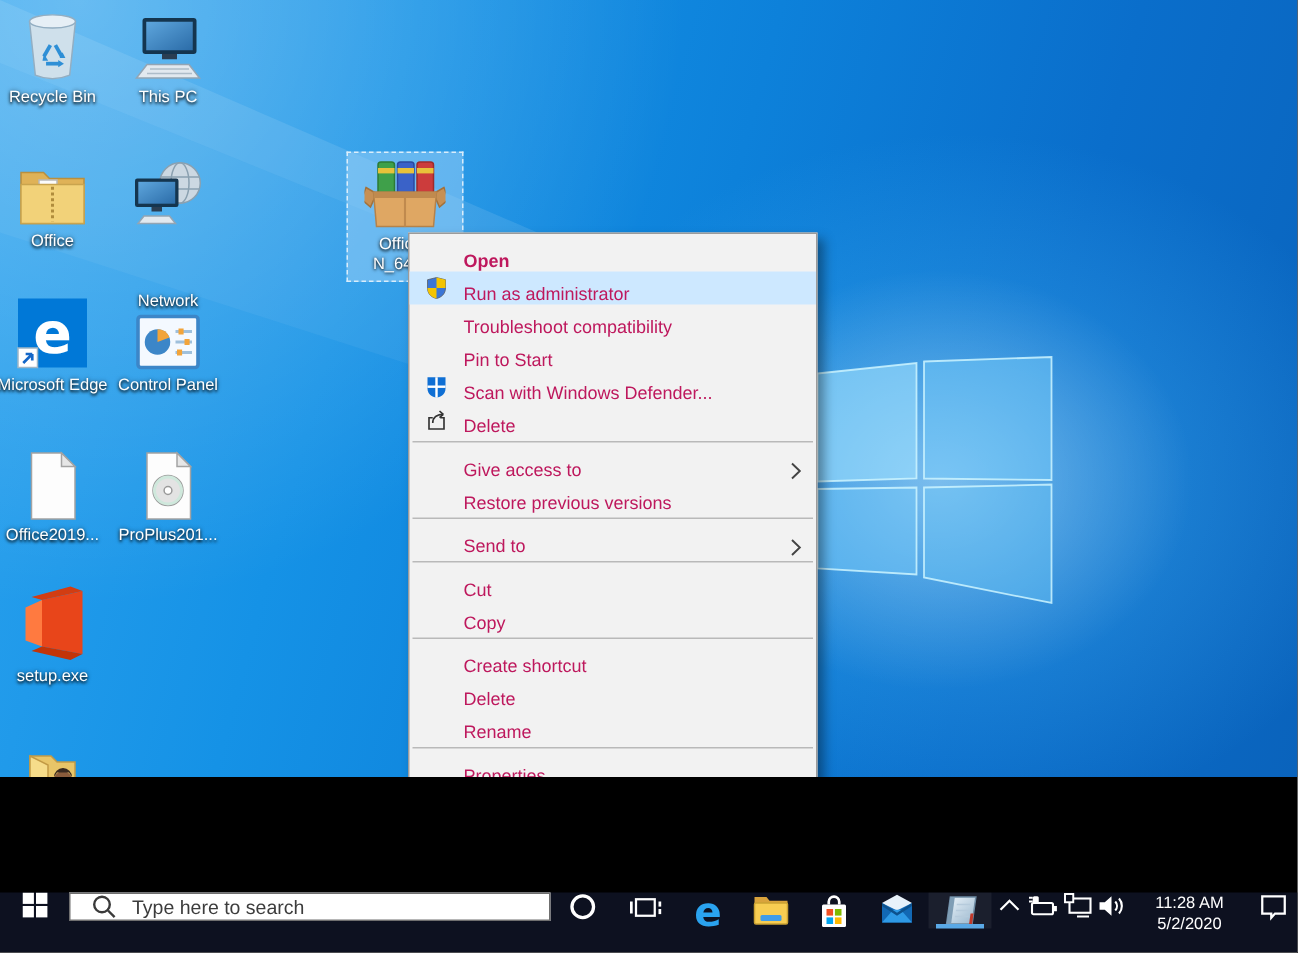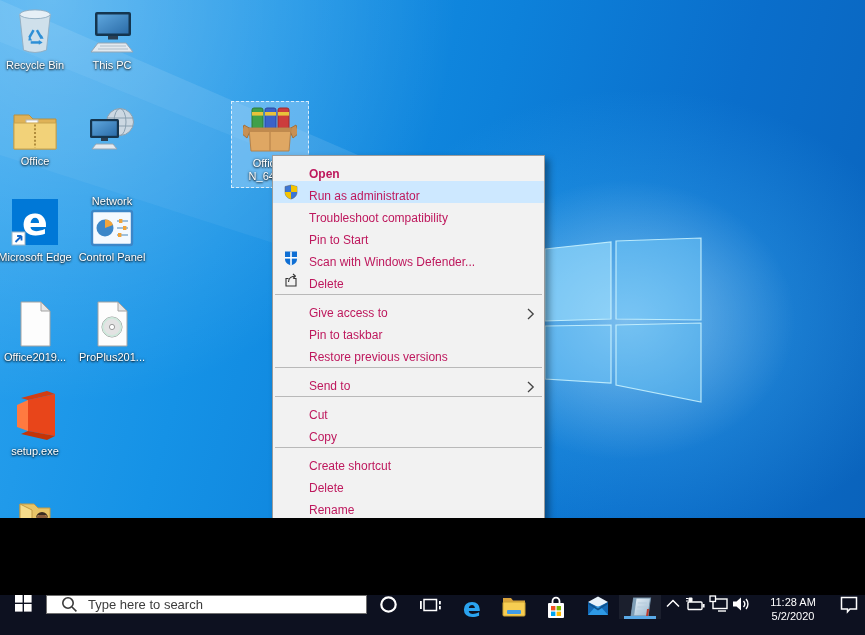--- a/index.html
+++ b/index.html
@@ -296,23 +296,20 @@
         <div class="msep"></div>
         <div class="mi">
           <span class="mi-label">Give access to</span>
           <span class="mi-chev">
             <svg width="8" height="12" viewBox="0 0 8 12">
               <path d="M1 1 L6.2 6 L1 11" fill="none" stroke="#444" stroke-width="1.3"></path>
             </svg>
           </span>
         </div>
         <div class="mi">
-          <span class="mi-label">Pin to taskbar</span>
-        </div>
-        <div class="mi">
           <span class="mi-label">Restore previous versions</span>
         </div>
         <div class="msep"></div>
         <div class="mi">
           <span class="mi-label">Send to</span>
           <span class="mi-chev">
             <svg width="8" height="12" viewBox="0 0 8 12">
               <path d="M1 1 L6.2 6 L1 11" fill="none" stroke="#444" stroke-width="1.3"></path>
             </svg>
           </span>

